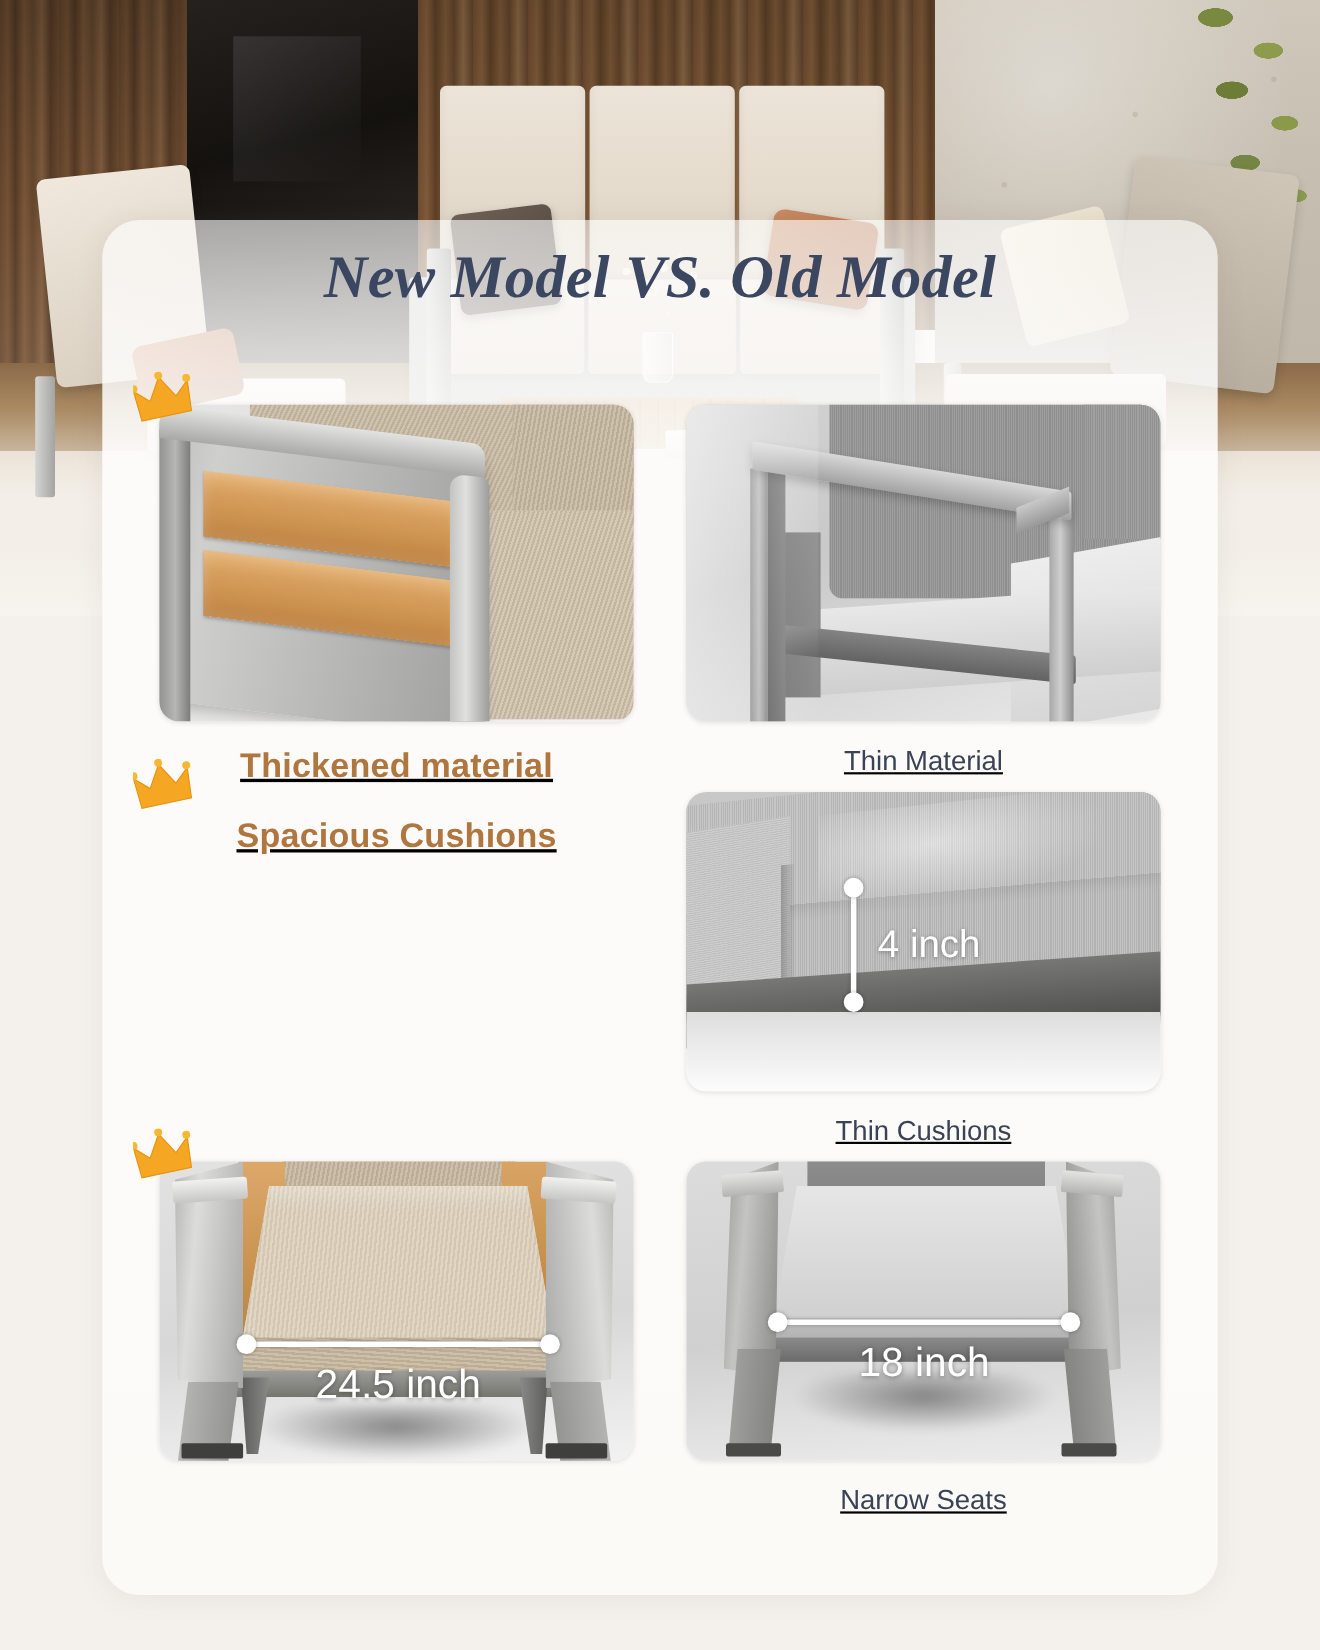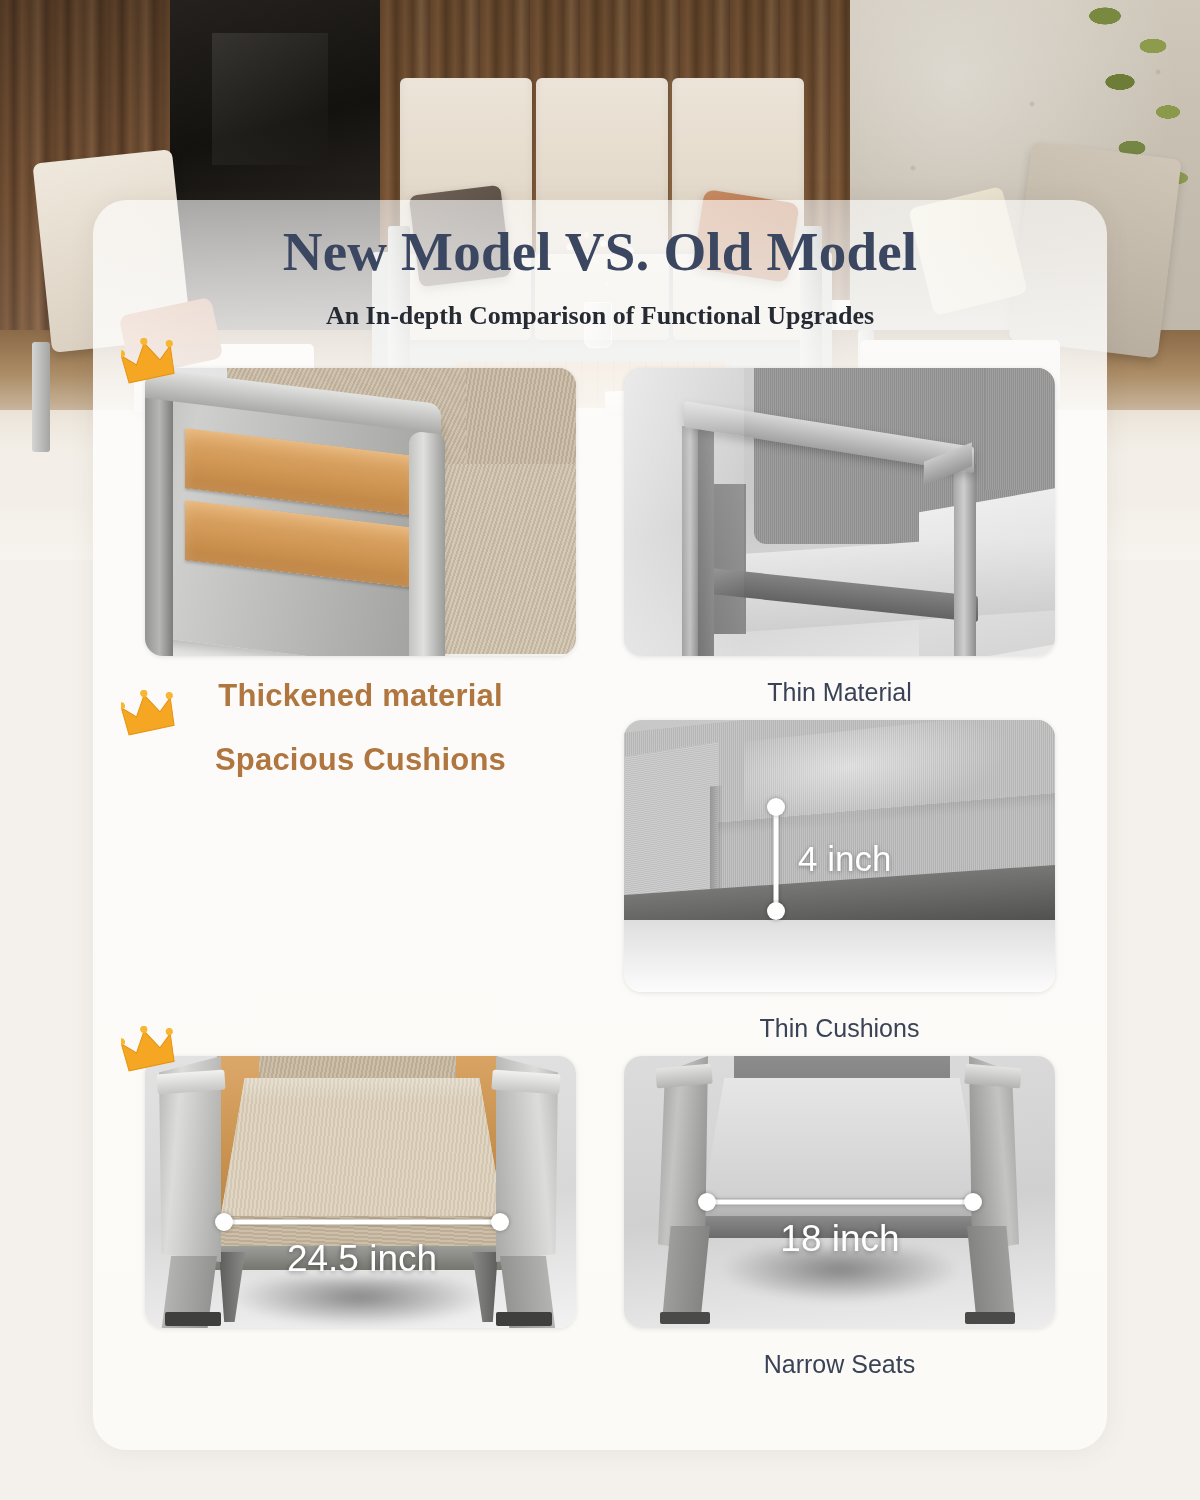--- a/index.html
+++ b/index.html
@@ -253,21 +253,21 @@
                  rgba(255,255,255,.62) 0px,
                  rgba(255,255,255,.80) 120px,
                  rgba(253,252,250,.96) 240px,
                  #fcfbf9 330px,
                  #fbfaf7 100%);
     border-radius: 34px;
     box-shadow: 0 2px 26px rgba(90,70,50,.08);
   }
 
   
-  .header { position:absolute; left:0; top:0; width:1014px; }
+  .header { position:absolute; left:0; top:0; width:1014px;font-style:italic; }
   .title {
     text-align:center;
     font-family:"Liberation Serif", serif;
     font-weight:700;
     font-size:55px;
     line-height:1.0;
     color:#3b4760;
     padding-top:24px;
     letter-spacing:.2px;
   }
@@ -278,20 +278,21 @@
     font-size:26px;
     color:#262b33;
     padding-top:22px;
   }
 
   
   .grid {
     position:absolute;
     left:52px; top:168px;
     width:910px;
+    text-decoration:underline;
   }
   .row { position:relative; margin-bottom:2px; }
   .cells { display:flex; gap:48px; }
   .cell { position:relative; width:431px; }
 
   .photo {
     position:relative;
     width:431px; height:288px;
     border-radius:18px;
     overflow:hidden;
@@ -774,21 +775,20 @@
       <div class="table-top"></div>
         <div class="table-base"></div>
       <div class="magazine"></div>
     </div>
   </div>
 
   <div class="panel">
 
     <div class="header">
       <div class="title">New Model VS. Old Model</div>
-      <div class="subtitle">An In-depth Comparison of  Functional Upgrades</div>
     </div>
 
     <div class="grid">
 
       <div class="row">
         <div class="cells">
 
           <div class="cell">
             <svg class="crown" viewBox="0 0 58 46">
               <g transform="rotate(-12 29 23)">

